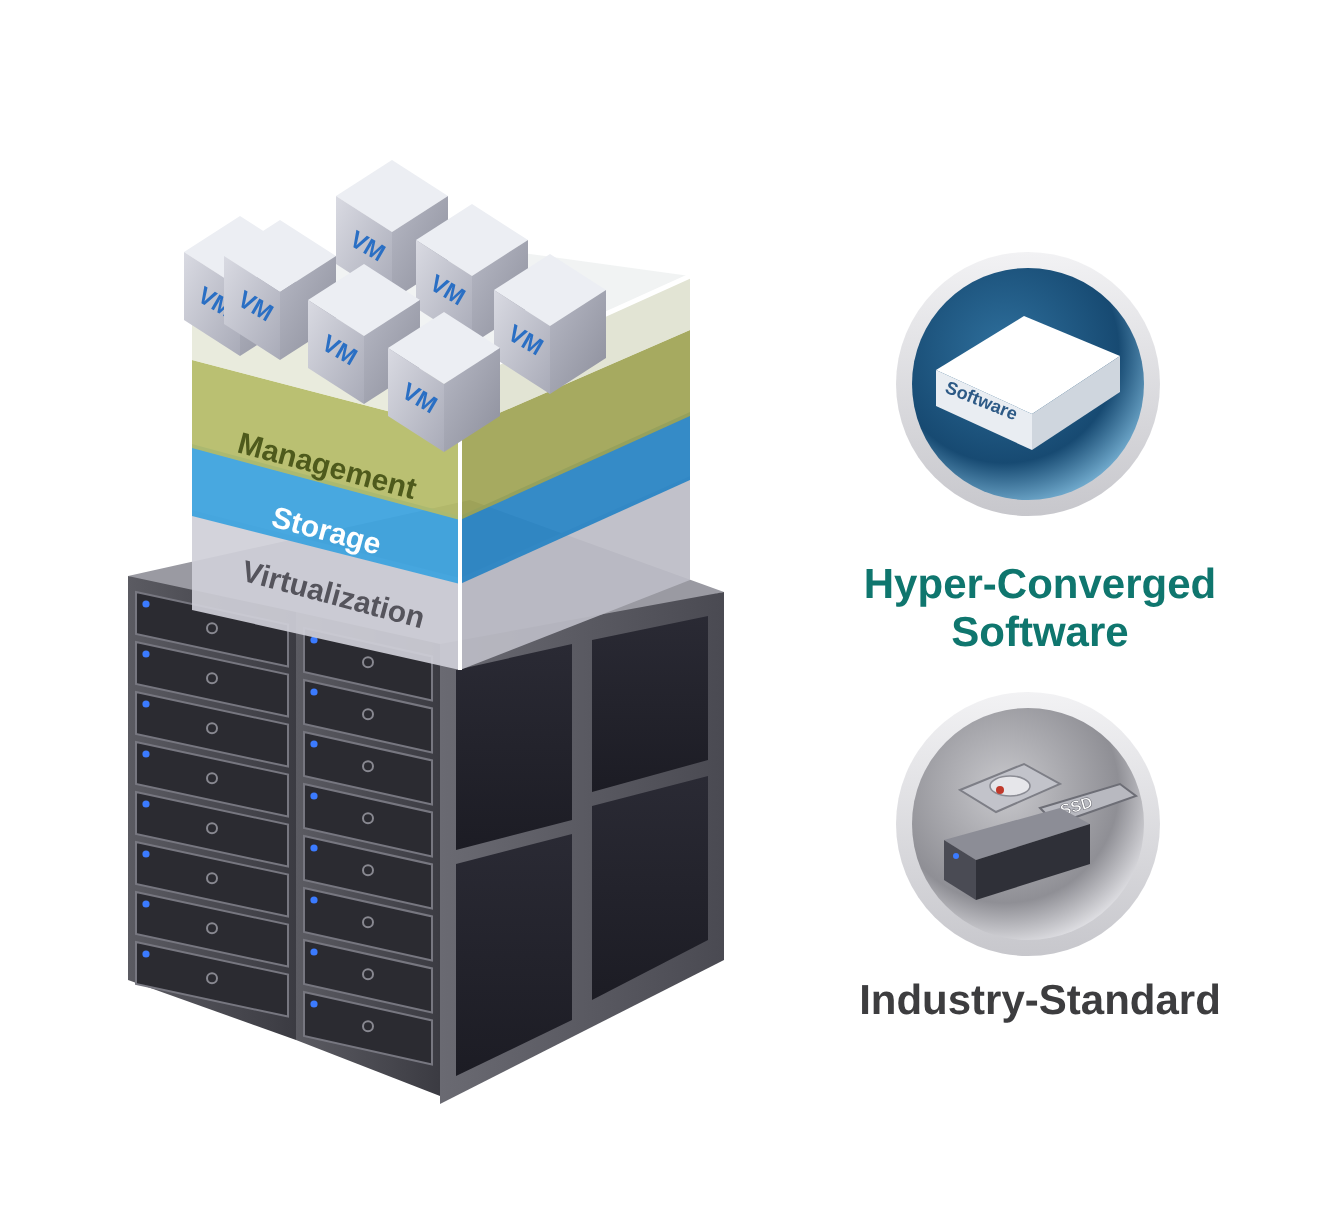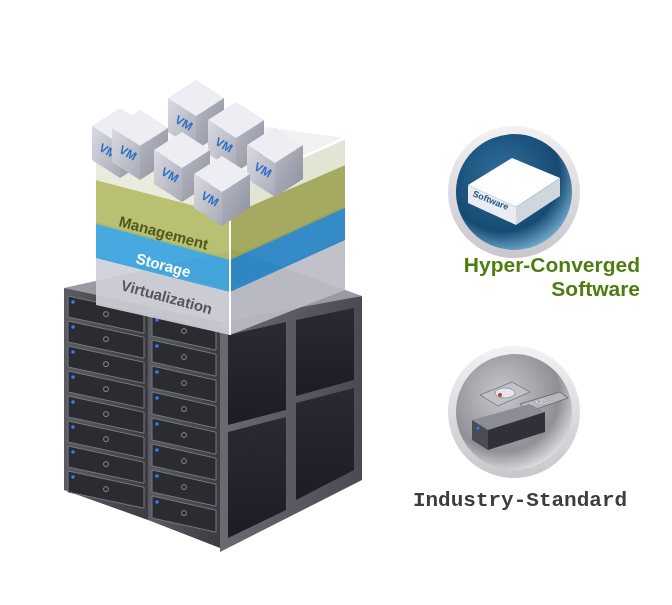--- a/index.html
+++ b/index.html
@@ -1,22 +1,22 @@
 <!DOCTYPE html>
 <html><head>
 <meta charset="utf-8">
 <style>
   html, body { margin: 0; padding: 0; background: #ffffff; }
   body { width: 672px; height: 605px; position: relative; overflow: hidden;
          font-family: "Liberation Sans", sans-serif; }
   #scene { position: absolute; left: 0; top: 0; width: 672px; height: 605px; }
   .caption { position: absolute; text-align: center; font-weight: bold;
              font-family: "Liberation Sans", sans-serif; line-height: 24px; font-size: 21px; }
-  #cap-sw { left: 400px; top: 253px; width: 240px; color: #4d7c0f; text-align: right; }
-  #cap-hw { left: 400px; top: 489px; width: 240px; color: #3d3d3f; font-family: Liberation Mono, monospace; }
+  #cap-sw { left: 400px; top: 281px; width: 240px; color: #0f766e; }
+  #cap-hw { left: 400px; top: 489px; width: 240px; color: #3d3d3f; }
   .caption span { display: block; }
 </style>
 </head>
 <body>
 
 <svg id="scene" viewBox="0 0 672 605" xmlns="http://www.w3.org/2000/svg">
   <defs>
     <linearGradient id="rackFront" x1="0" y1="0" x2="1" y2="0">
       <stop offset="0" stop-color="#5b5b62"></stop>
         <stop offset="1" stop-color="#3b3b42"></stop>

